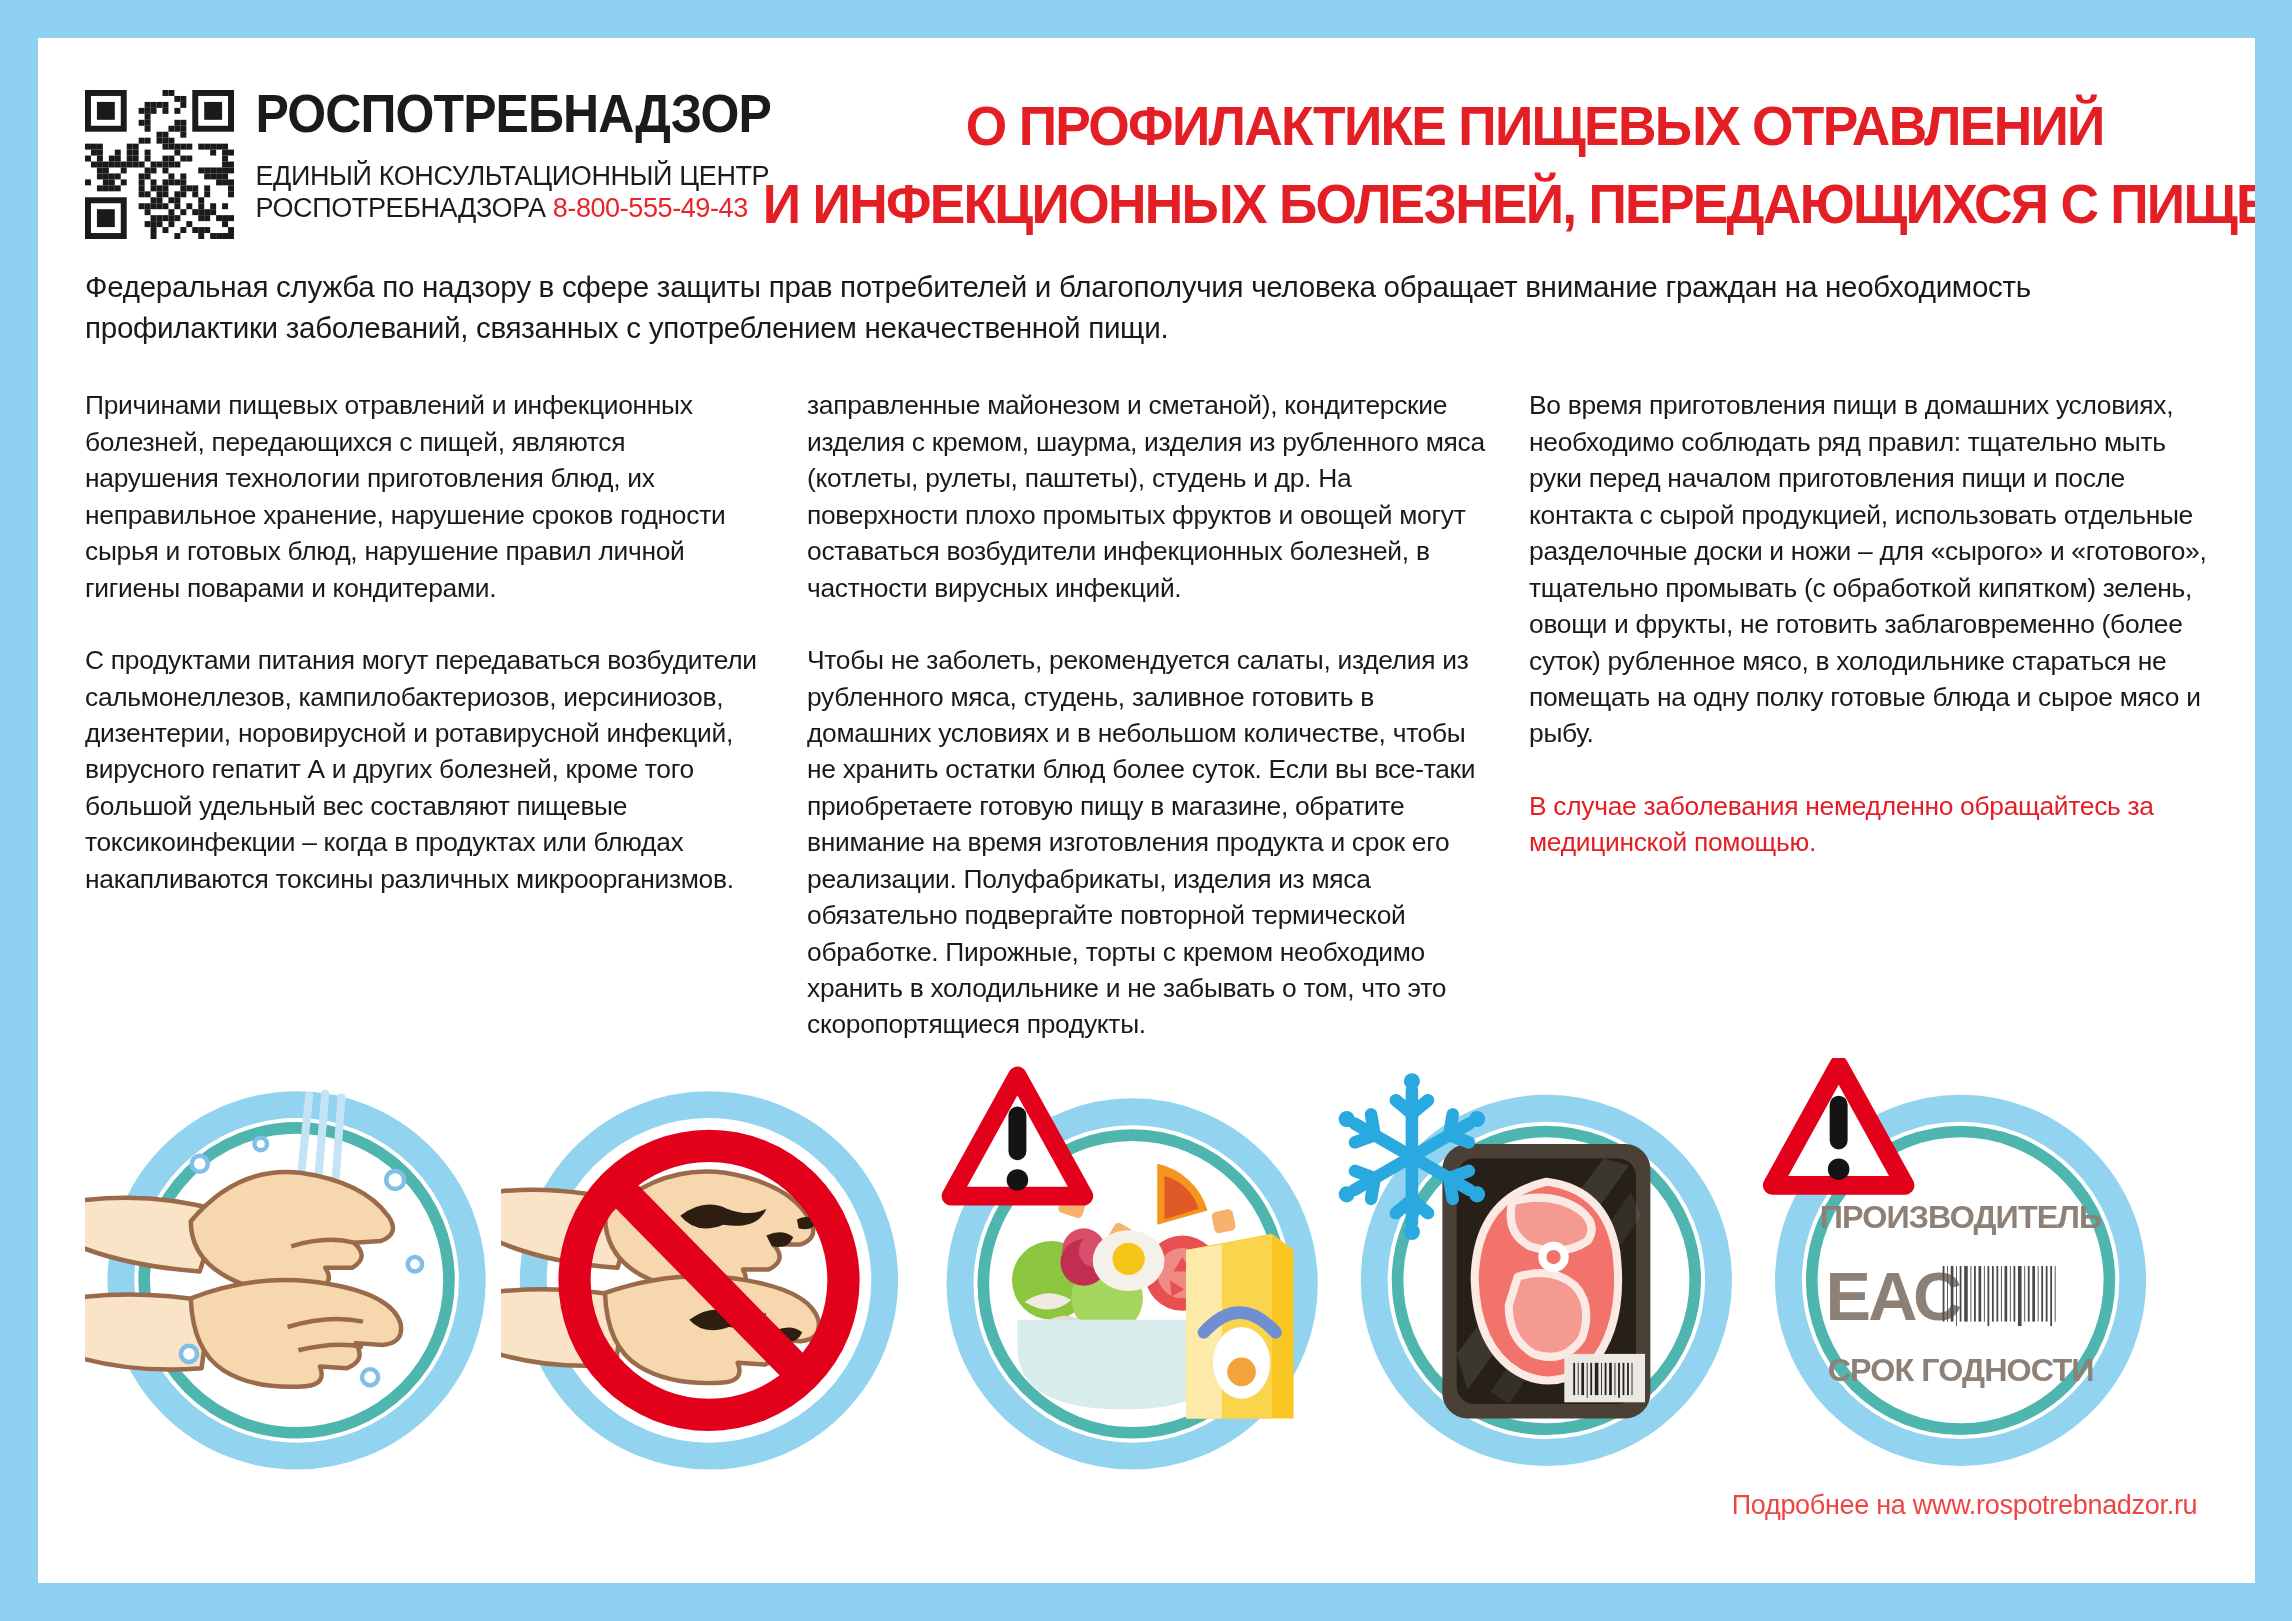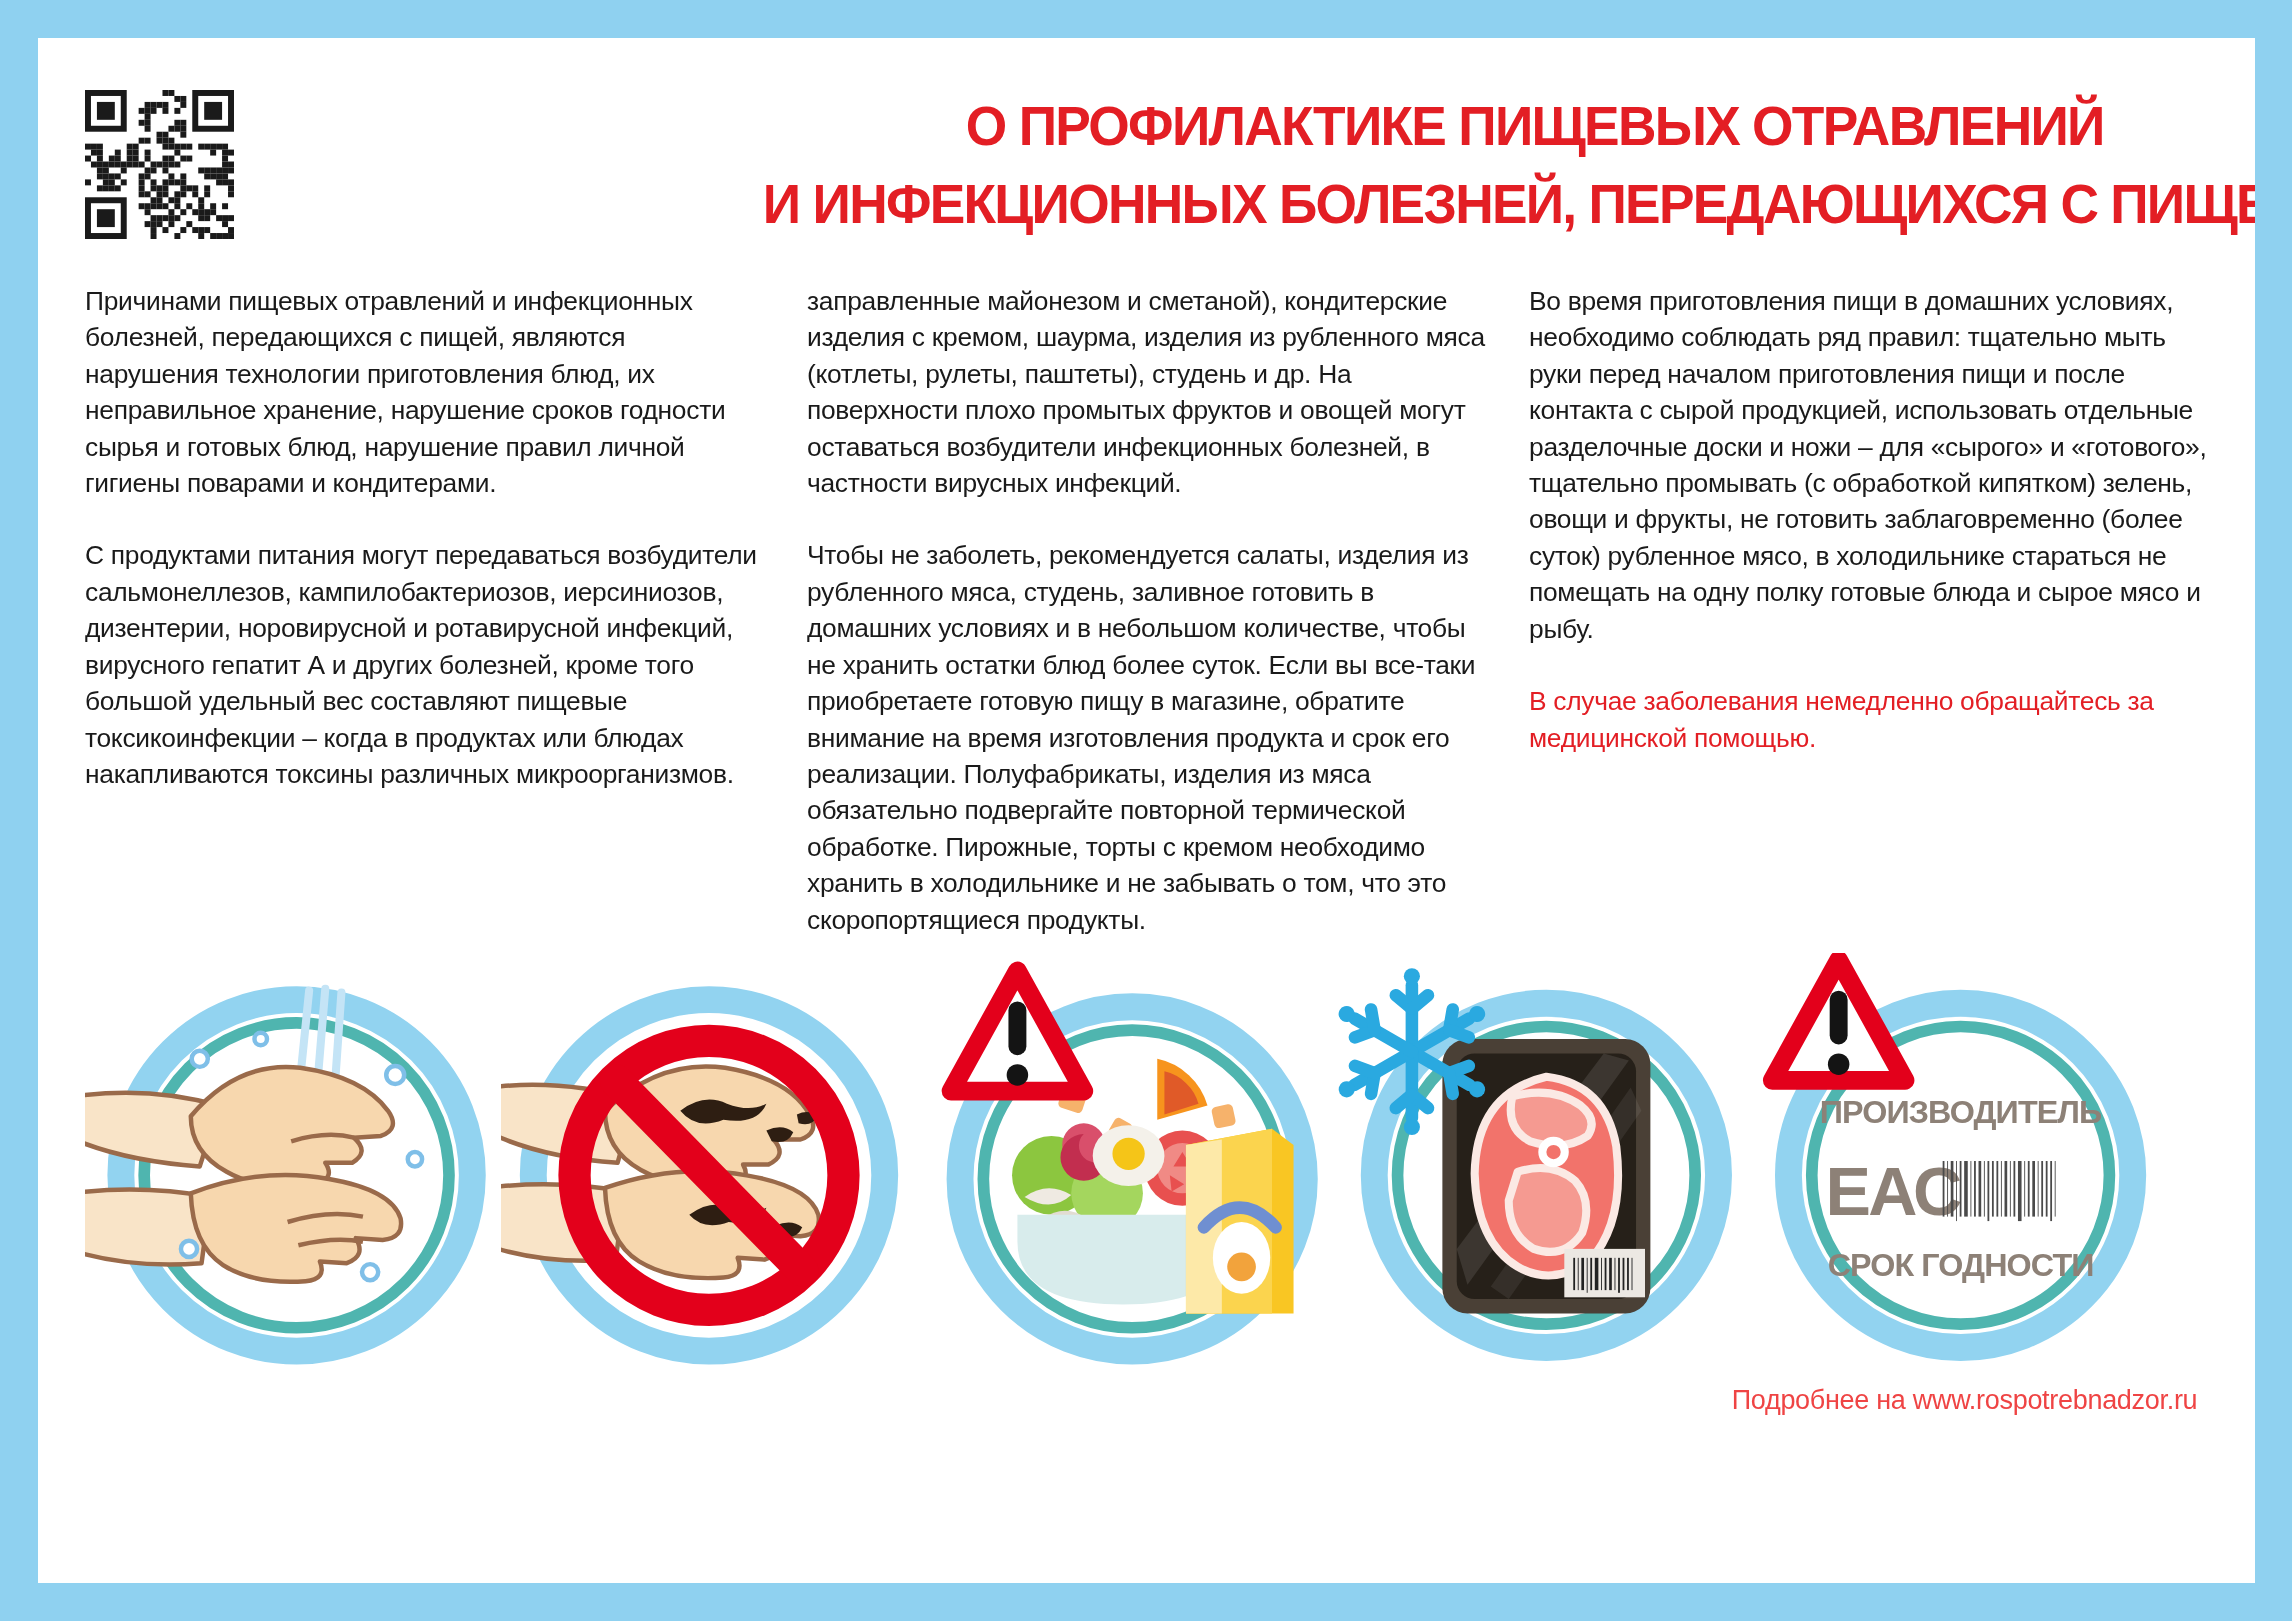--- a/index.html
+++ b/index.html
@@ -287,27 +287,36 @@
             <rect x="6.6" y="6.6" width="33" height="33" fill="#fff"></rect>
             <rect x="13.2" y="13.2" width="19.799999999999997" height="19.799999999999997"></rect>
             <rect x="118.8" y="0" width="46.199999999999996" height="46.199999999999996"></rect>
             <rect x="125.39999999999999" y="6.6" width="33" height="33" fill="#fff"></rect>
             <rect x="132" y="13.2" width="19.799999999999997" height="19.799999999999997"></rect>
             <rect x="0" y="118.8" width="46.199999999999996" height="46.199999999999996"></rect>
             <rect x="6.6" y="125.39999999999999" width="33" height="33" fill="#fff"></rect>
             <rect x="13.2" y="132" width="19.799999999999997" height="19.799999999999997"></rect>
           </g>
         </svg>
+      <div class="brand-text">
+        <div class="brand-name">РОСПОТРЕБНАДЗОР</div>
+        <div class="brand-sub">ЕДИНЫЙ КОНСУЛЬТАЦИОННЫЙ ЦЕНТР</div>
+        <div class="brand-sub">
+          <span></span><span>РОСПОТРЕБНАДЗОРА</span>
+          <span class="brand-phone">8-800-555-49-43</span>
+        </div>
+      </div>
     </div>
     <div class="title-wrap">
       <div class="title-line">О ПРОФИЛАКТИКЕ ПИЩЕВЫХ ОТРАВЛЕНИЙ</div>
       <div class="title-line">И ИНФЕКЦИОННЫХ БОЛЕЗНЕЙ, ПЕРЕДАЮЩИХСЯ С ПИЩЕЙ</div>
     </div>
   </div>
 
+  <div class="intro">Федеральная служба по надзору в сфере защиты прав потребителей и благополучия человека обращает внимание граждан на необходимость профилактики заболеваний, связанных с употреблением некачественной пищи.</div>
 
   <div class="columns">
     <div class="col">
       <p>Причинами пищевых отравлений и инфекционных болезней, передающихся с пищей, являются нарушения технологии приготовления блюд, их неправильное хранение, нарушение сроков годности сырья и готовых блюд, нарушение правил личной гигиены поварами и кондитерами.</p>
       <p>С продуктами питания могут передаваться возбудители сальмонеллезов, кампилобактериозов, иерсиниозов, дизентерии, норовирусной и ротавирусной инфекций, вирусного гепатит А и других болезней, кроме того большой удельный вес составляют пищевые токсикоинфекции – когда в продуктах или блюдах накапливаются токсины различных микроорганизмов.</p>
     </div>
     <div class="col">
       <p>заправленные майонезом и сметаной), кондитерские изделия с кремом, шаурма, изделия из рубленного мяса (котлеты, рулеты, паштеты), студень и др. На поверхности плохо промытых фруктов и овощей могут оставаться возбудители инфекционных болезней, в частности вирусных инфекций.</p>
       <p>Чтобы не заболеть, рекомендуется салаты, изделия из рубленного мяса, студень, заливное готовить в домашних условиях и в небольшом количестве, чтобы не хранить остатки блюд более суток. Если вы все-таки приобретаете готовую пищу в магазине, обратите внимание на время изготовления продукта и срок его реализации. Полуфабрикаты, изделия из мяса обязательно подвергайте повторной термической обработке. Пирожные, торты с кремом необходимо хранить в холодильнике и не забывать о том, что это скоропортящиеся продукты.</p>
     </div>

